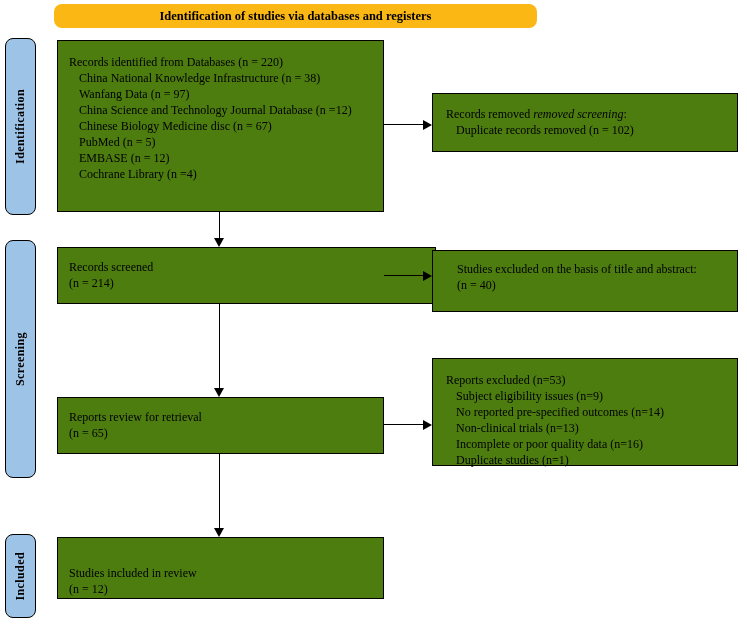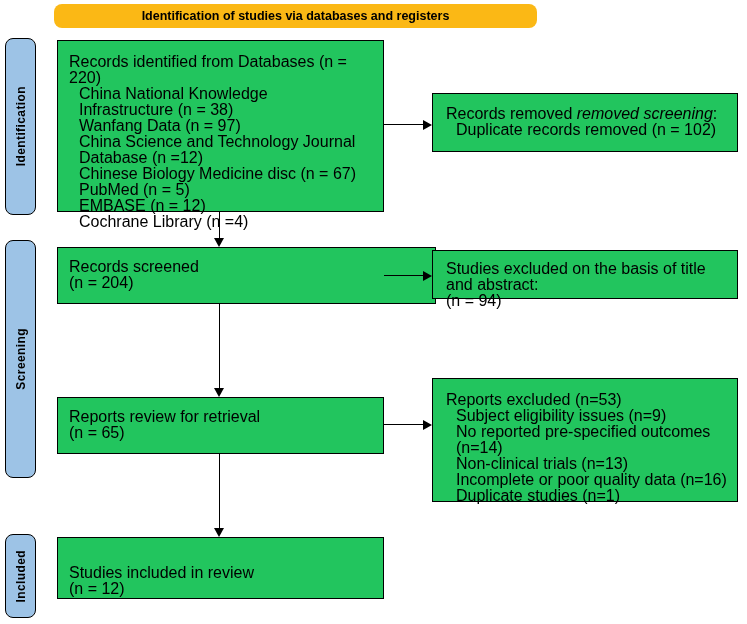--- a/index.html
+++ b/index.html
@@ -3,21 +3,21 @@
 <meta charset="utf-8">
 <style>
   :root{
     --banner-bg:#FBB815;
     --stage-bg:#9DC3E6;
     --line:#000;
   }
   html,body{margin:0;padding:0;background:#fff;}
   .canvas{
     position:relative;width:747px;height:624px;background:#ffffff;
-    font-family:Liberation Sans, sans-serif;
+    font-family:Liberation Serif, serif;
     color:#000;overflow:hidden;
   }
   .banner{
     position:absolute;left:54px;top:4px;width:483px;height:24px;
     background:var(--banner-bg);border-radius:8px;
     display:flex;align-items:center;justify-content:center;
     font-weight:bold;font-size:12.5px;
   }
   .stage{
     position:absolute;left:5px;width:31px;
@@ -25,30 +25,30 @@
     box-sizing:border-box;display:flex;align-items:center;justify-content:center;
   }
   .stage-text{
     writing-mode:vertical-rl;transform:rotate(180deg);
     font-weight:bold;font-size:12px;letter-spacing:.4px;white-space:nowrap;
   }
   .stage-identification{top:38px;height:177px;}
   .stage-screening{top:240px;height:238px;}
   .stage-included{top:534px;height:84px;}
   .box{
-    position:absolute;background:#22c55e;border:1.5px solid #000;
-    box-sizing:border-box;font-size:16px;line-height:16px;
+    position:absolute;background:#4d7c0f;border:1.5px solid #000;
+    box-sizing:border-box;font-size:12px;line-height:16px;
   }
   .box-identified{left:57px;top:40px;width:327px;height:172px;padding:13px 8px 0 11px;}
   .box-screened{left:57px;top:247px;width:379px;height:57px;padding:11px 8px 0 11px;}
   .box-sought{left:57px;top:397px;width:327px;height:57px;padding:11px 8px 0 11px;}
   .box-included{left:57px;top:537px;width:327px;height:62px;padding:27px 8px 0 11px;}
   .box-removed{left:432px;top:93px;width:306px;height:59px;padding:12px 6px 0 13px;}
-  .box-excluded-ta{left:432px;top:250px;width:306px;height:49px;padding:10px 6px 0 13px;}
-  .box-reports-excluded{left:432px;top:378px;width:306px;height:124px;padding:13px 6px 0 13px;}
+  .box-excluded-ta{left:432px;top:250px;width:306px;height:62px;padding:10px 6px 0 24px;}
+  .box-reports-excluded{left:432px;top:358px;width:306px;height:108px;padding:13px 6px 0 13px;}
   .indent{margin-left:10px;width:282px;}
   .ital{font-style:italic;}
   .vline{position:absolute;width:1.4px;background:var(--line);}
   .hline{position:absolute;height:1.4px;background:var(--line);}
   .vhead{position:absolute;width:0;height:0;
     border-left:5px solid transparent;border-right:5px solid transparent;
     border-top:9px solid var(--line);}
   .hhead{position:absolute;width:0;height:0;
     border-top:5px solid transparent;border-bottom:5px solid transparent;
     border-left:9px solid var(--line);}
@@ -83,26 +83,26 @@
     <div class="indent">Cochrane Library (n =4)</div>
   </div>
 
   <div class="box box-removed">
     <div><span>Records removed </span><span class="ital">removed screening</span><span>:</span></div>
     <div class="indent">Duplicate records removed (n = 102)</div>
   </div>
 
   <div class="box box-screened">
     <div>Records screened</div>
-    <div>(n = 204)</div>
+    <div>(n = 214)</div>
   </div>
 
   <div class="box box-excluded-ta">
     <div>Studies excluded on the basis of title and abstract:</div>
-    <div>(n = 94)</div>
+    <div>(n = 40)</div>
   </div>
 
   <div class="box box-sought">
     <div>Reports review for retrieval</div>
     <div>(n = 65)</div>
   </div>
 
   <div class="box box-reports-excluded">
     <div>Reports excluded (n=53)</div>
     <div class="indent">Subject eligibility issues (n=9)</div>

